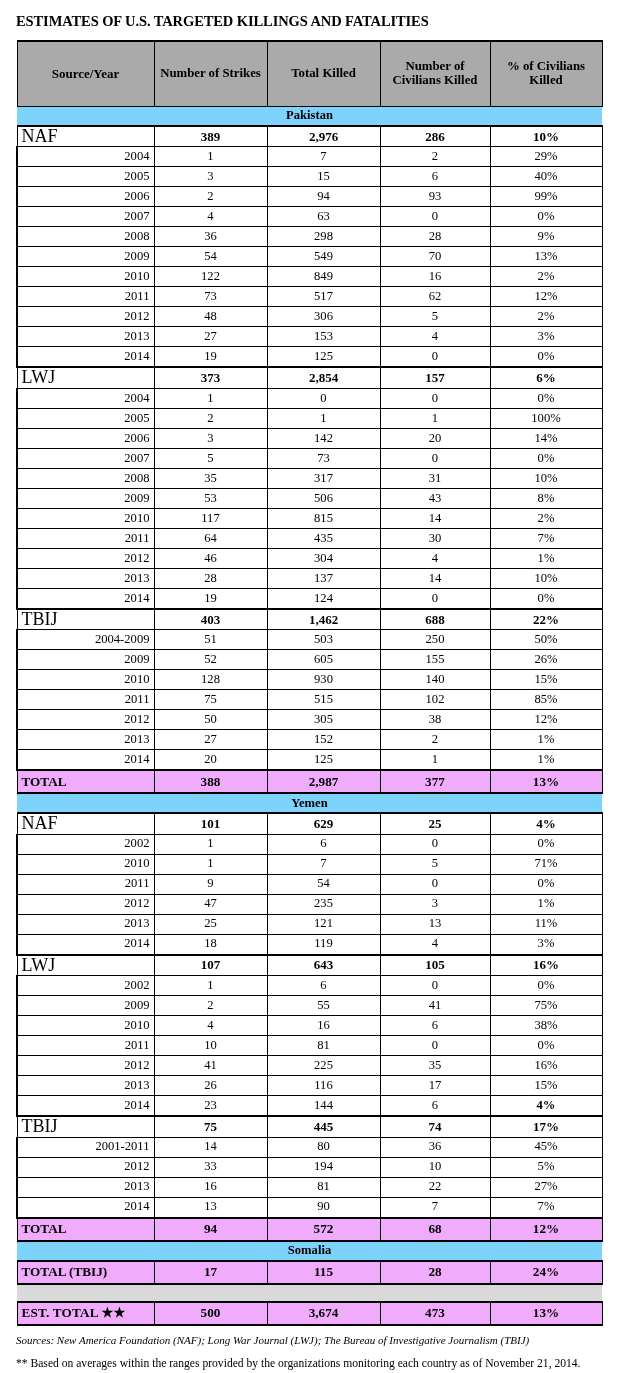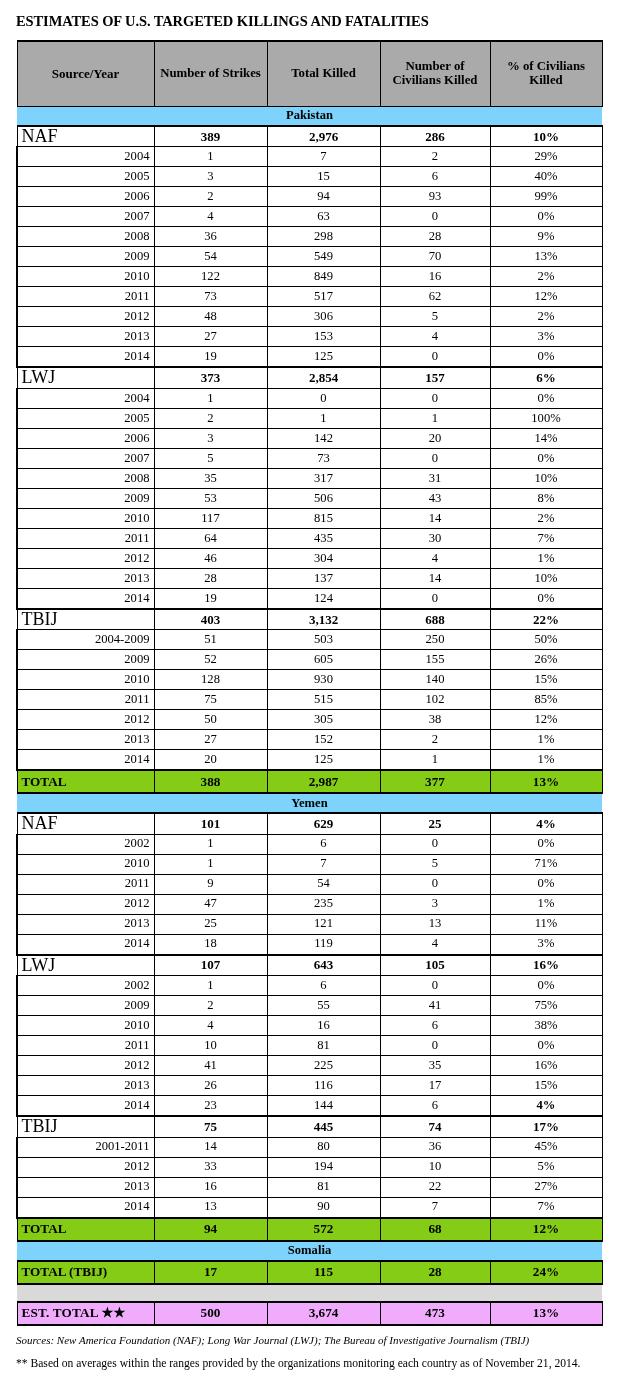--- a/index.html
+++ b/index.html
@@ -99,21 +99,21 @@
     text-align: right;
     padding-right: 4px;
     border-left: 2.2px solid #000000;
   }
   tr.datarow td.lastyear { border-bottom: 2.2px solid #000000; }
   tr.datarow td.num { border-left: 1px solid #000000; }
   tr.datarow td.b { font-weight: bold; }
 
   
   tr.totalrow td {
-    background: #84cc16;
+    background: #f0abfc;
     font-weight: bold;
     height: 21px;
     font-size: 13.2px;
     border: 1.4px solid #000000;
     border-top-width: 2.6px;
     border-bottom-width: 2.6px;
     margin-left: 19px;
   }
   tr.totalrow td.label {
     text-align: left;
@@ -350,21 +350,21 @@
         <tr class="datarow">
           <td class="year lastyear">2014</td>
           <td class="num lastyear">19</td>
           <td class="num lastyear">124</td>
           <td class="num lastyear">0</td>
           <td class="num lastyear">0%</td>
         </tr>
         <tr class="srcrow">
           <td class="label srcblock-left">TBIJ</td>
           <td>403</td>
-          <td>3,132</td>
+          <td>1,462</td>
           <td>688</td>
           <td>22%</td>
         </tr>
         <tr class="datarow">
           <td class="year">2004-2009</td>
           <td class="num">51</td>
           <td class="num">503</td>
           <td class="num">250</td>
           <td class="num">50%</td>
         </tr>

